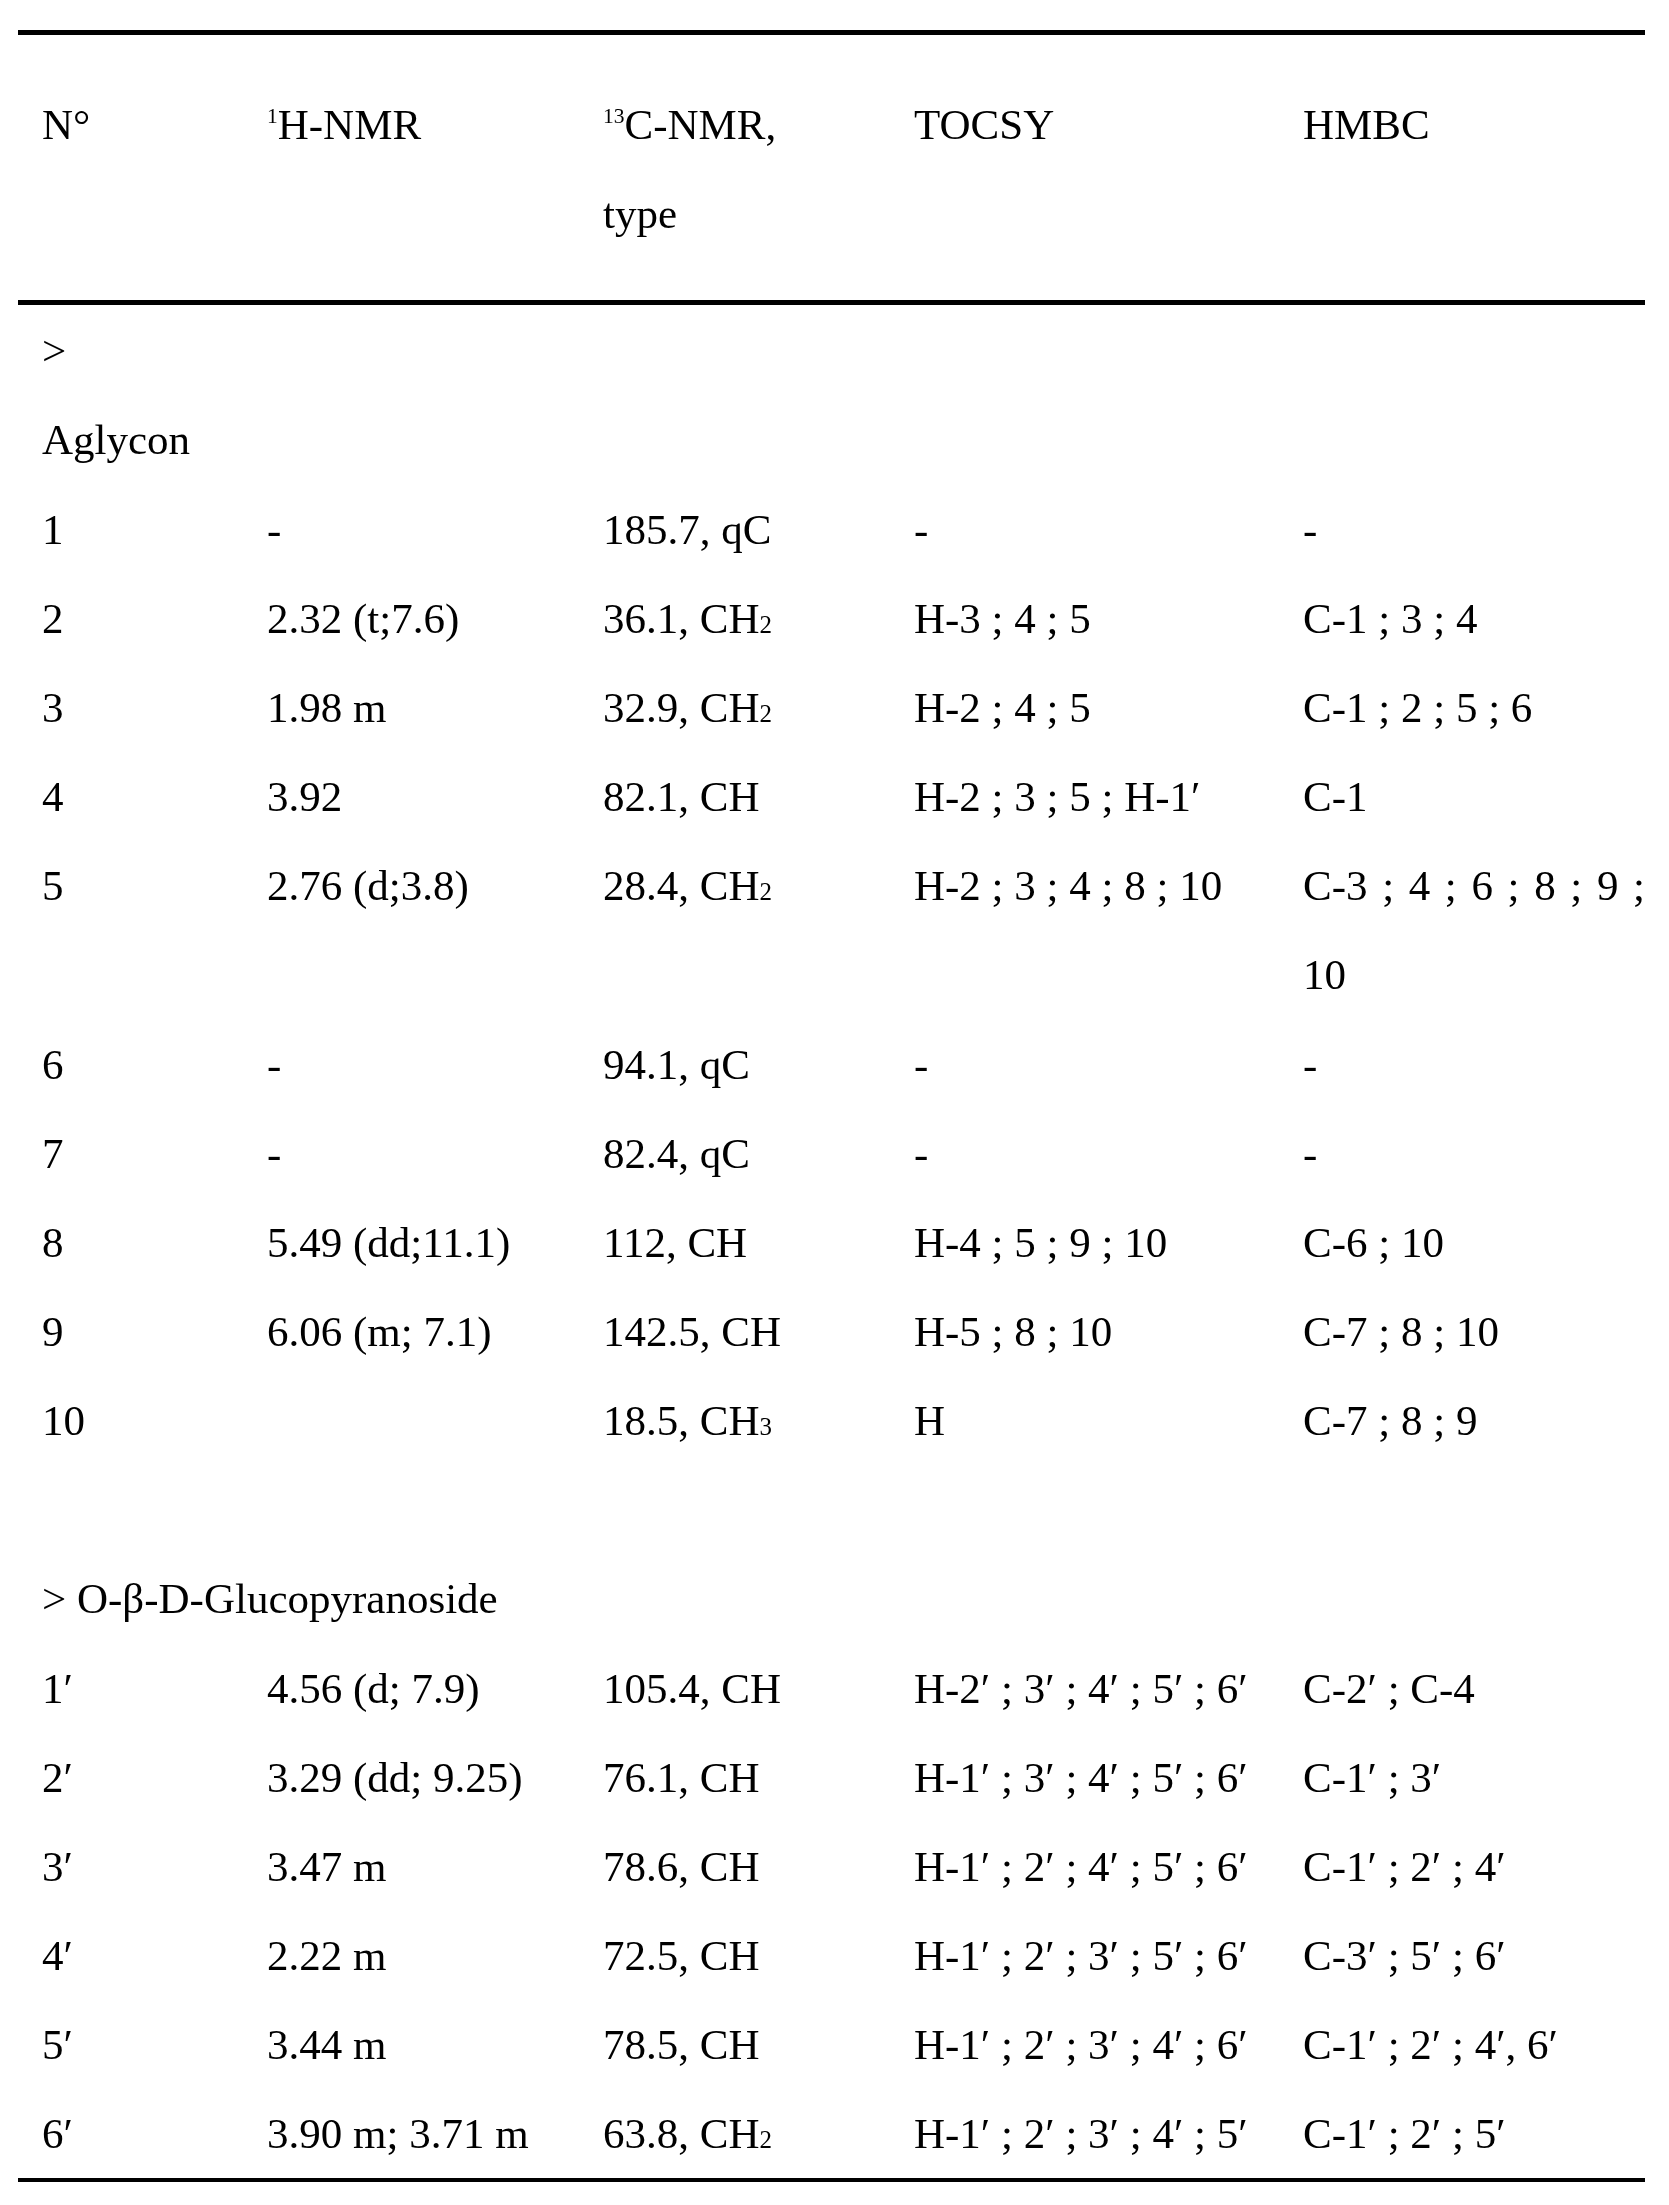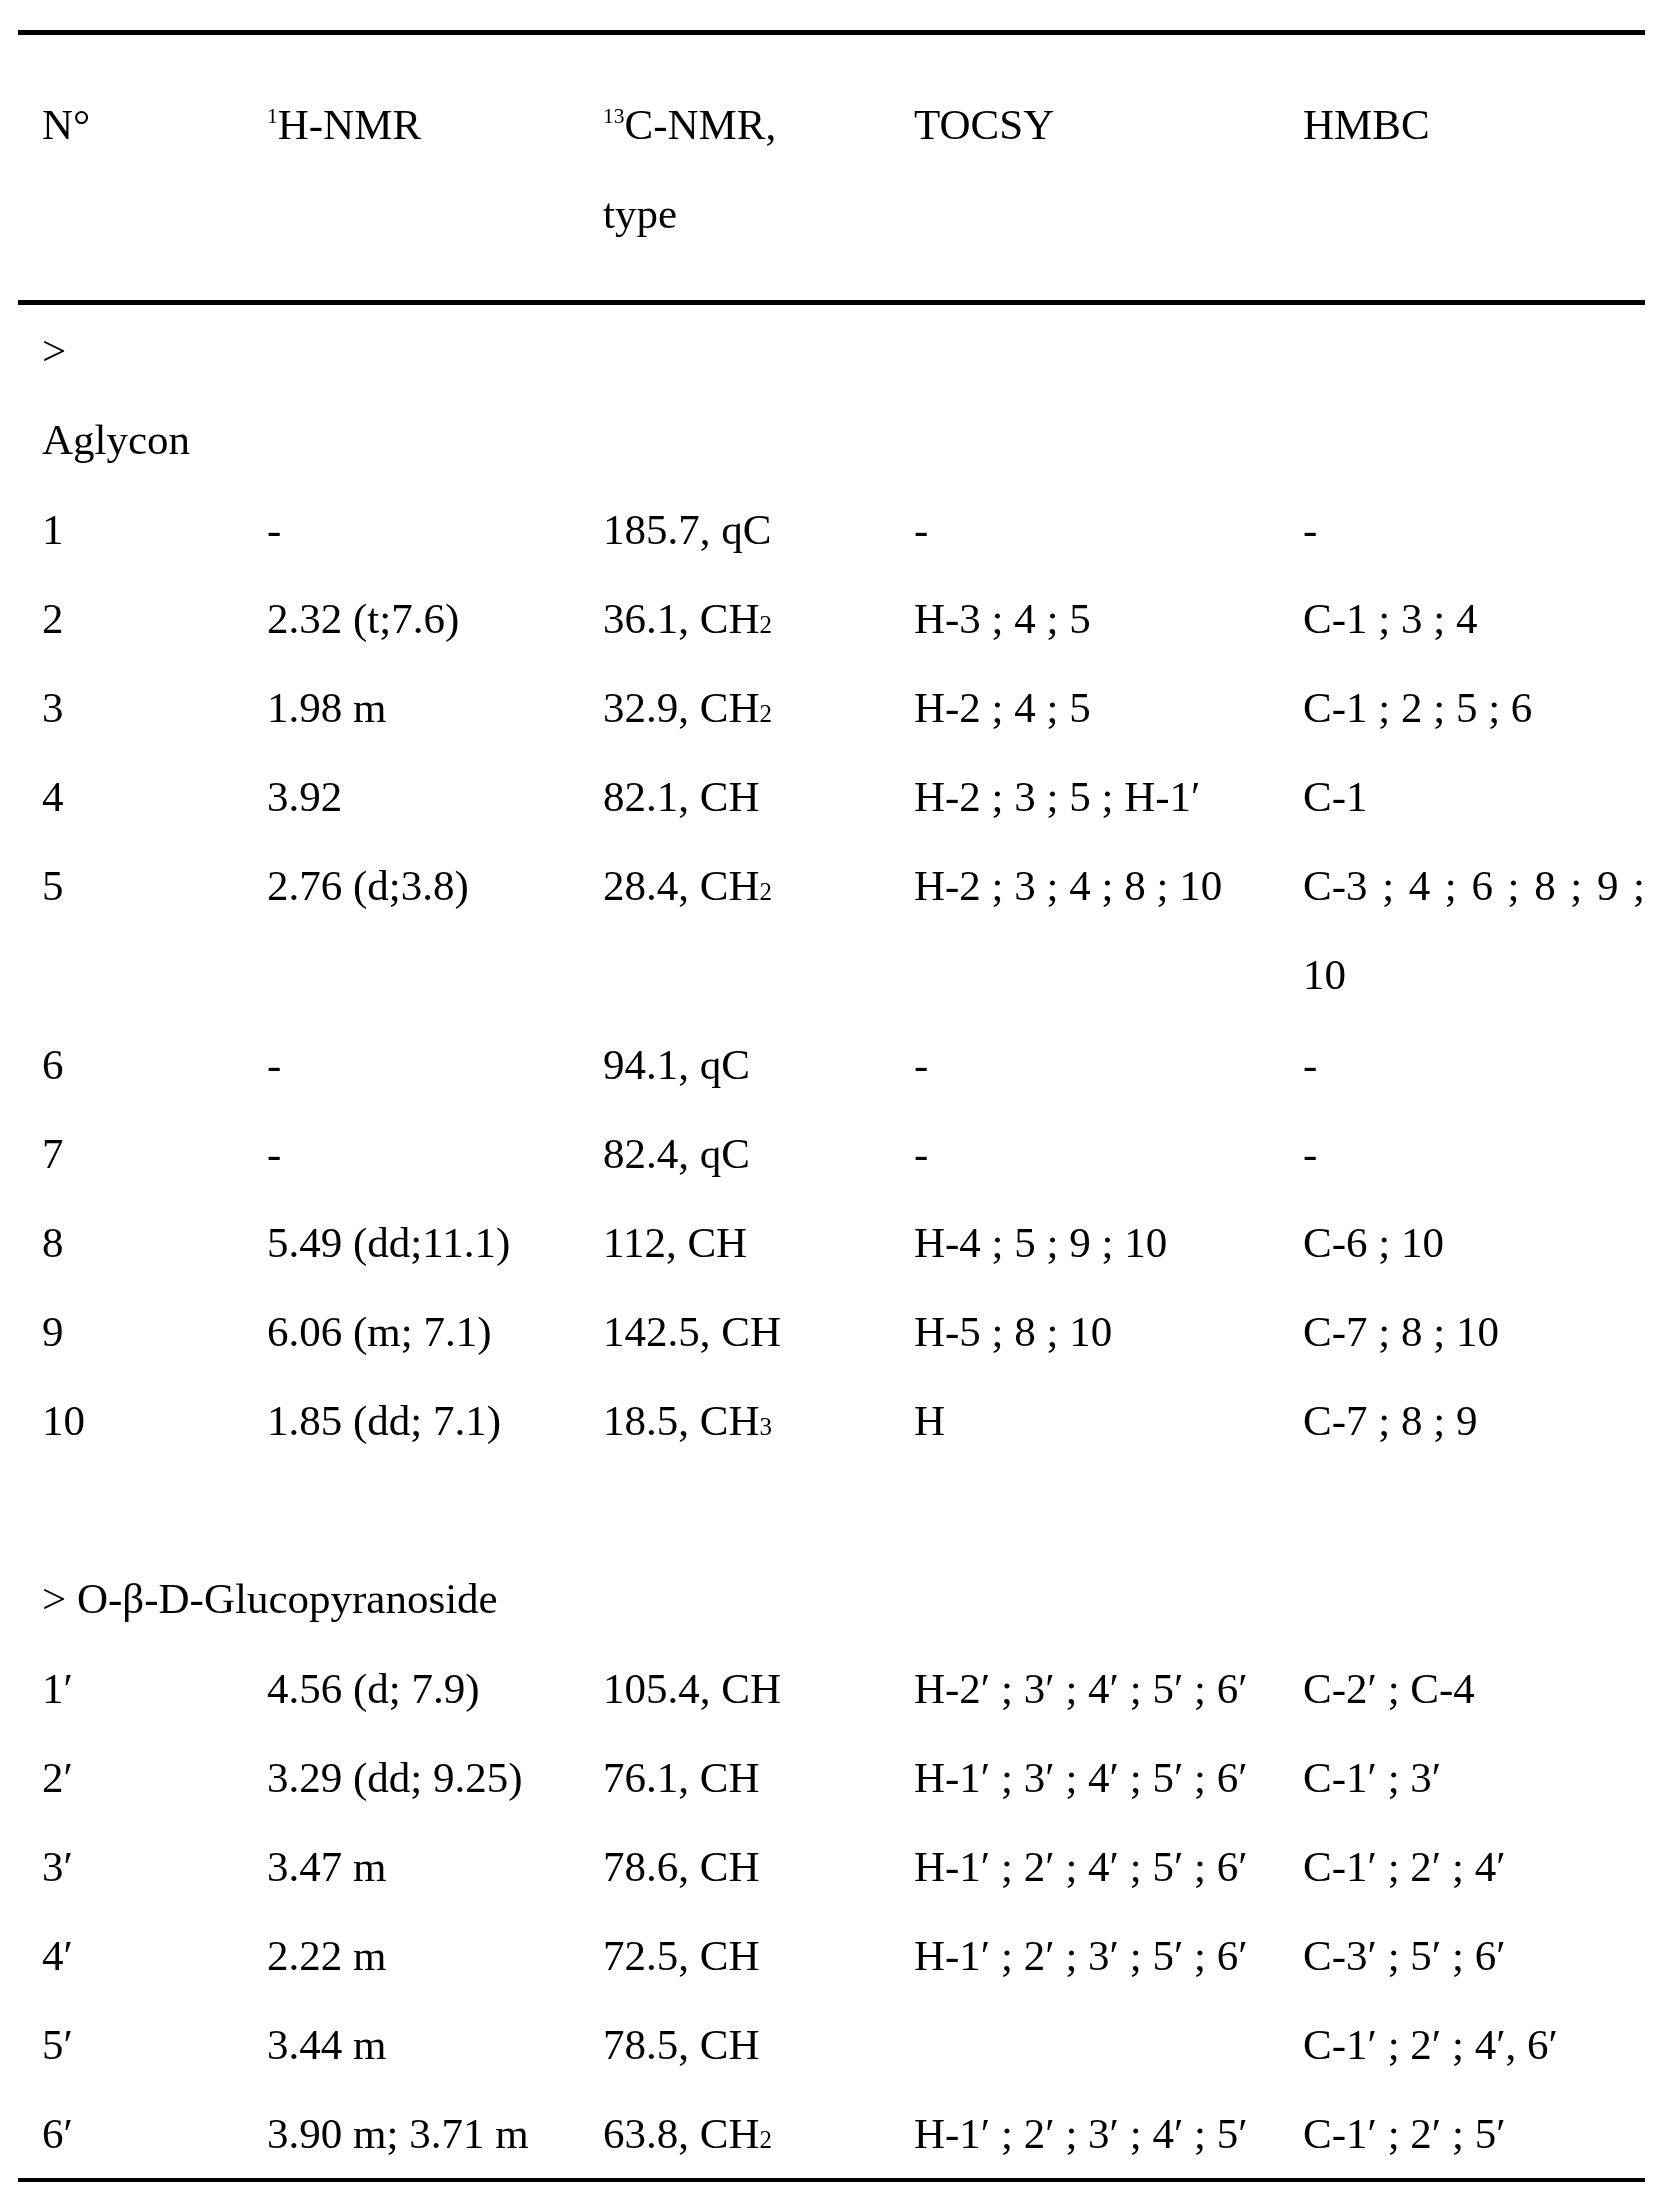--- a/index.html
+++ b/index.html
@@ -157,21 +157,20 @@
   </div>
   <div class="row" style="top:1287px">
     <span class="cell c0">9</span>
     <span class="cell c1">6.06 (m; 7.1)</span>
     <span class="cell c2">142.5, CH</span>
     <span class="cell c3">H-5 ; 8 ; 10</span>
     <span class="cell c4">C-7 ; 8 ; 10</span>
   </div>
   <div class="row" style="top:1376px">
     <span class="cell c0">10</span>
-    <span class="cell c1">1.85 (dd; 7.1)</span>
     <span class="cell c2"><span>18.5, CH</span><span class="sub">3</span></span>
     <span class="cell c3">H</span>
     <span class="cell c4">C-7 ; 8 ; 9</span>
   </div>
 
   <div class="row" style="top:1554px">
     <span class="section">&gt; O-β-D-Glucopyranoside</span>
   </div>
 
   <div class="row" style="top:1644px">
@@ -199,20 +198,21 @@
     <span class="cell c0">4′</span>
     <span class="cell c1">2.22 m</span>
     <span class="cell c2">72.5, CH</span>
     <span class="cell c3">H-1′ ; 2′ ; 3′ ; 5′ ; 6′</span>
     <span class="cell c4">C-3′ ; 5′ ; 6′</span>
   </div>
   <div class="row" style="top:2000px">
     <span class="cell c0">5′</span>
     <span class="cell c1">3.44 m</span>
     <span class="cell c2">78.5, CH</span>
+    <span class="cell c3">H-1′ ; 2′ ; 3′ ; 4′ ; 6′</span>
     <span class="cell c4">C-1′ ; 2′ ; 4′, 6′</span>
   </div>
   <div class="row" style="top:2089px">
     <span class="cell c0">6′</span>
     <span class="cell c1">3.90 m; 3.71 m</span>
     <span class="cell c2"><span>63.8, CH</span><span class="sub">2</span></span>
     <span class="cell c3">H-1′ ; 2′ ; 3′ ; 4′ ; 5′</span>
     <span class="cell c4">C-1′ ; 2′ ; 5′</span>
   </div>
 

